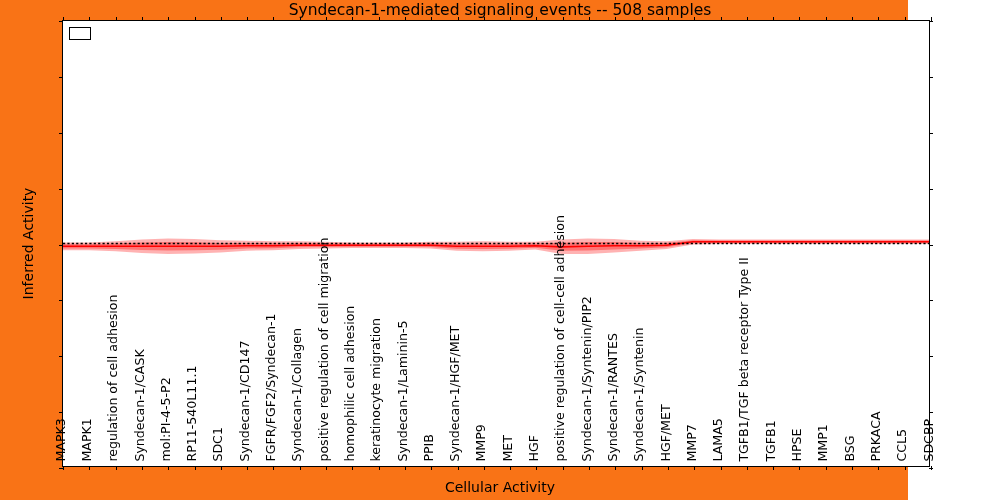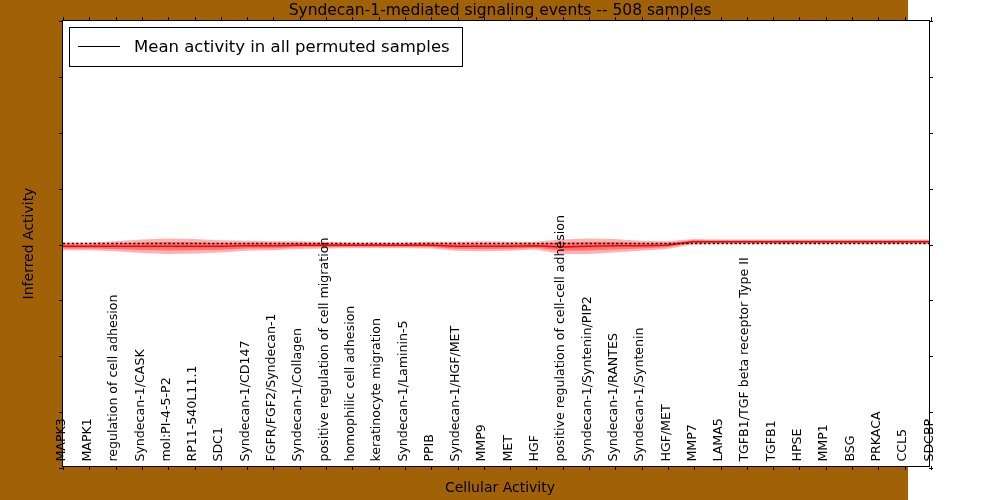--- a/index.html
+++ b/index.html
@@ -12,21 +12,21 @@
     height: 500px;
     overflow: hidden;
     font-family: "DejaVu Sans", sans-serif;
     color: #000000;
   }
 
   #figure {
     position: relative;
     width: 908px;
     height: 500px;
-    background: #a16207;
+    background: #f97316;
   }
 
   
   #chart-title {
     position: absolute;
     left: 0;
     top: 1px;
     width: 1000px;
     text-align: center;
     font-size: 15.5px;
@@ -323,24 +323,20 @@
         <div class="xtick-label" style="left: 714.782px;">TGFB1</div>
         <div class="xtick-label" style="left: 741.085px;">HPSE</div>
         <div class="xtick-label" style="left: 767.388px;">MMP1</div>
         <div class="xtick-label" style="left: 793.691px;">BSG</div>
         <div class="xtick-label" style="left: 819.994px;">PRKACA</div>
         <div class="xtick-label" style="left: 846.297px;">CCL5</div>
         <div class="xtick-label" style="left: 872.6px;">SDCBP</div>
       </div>
 
     <div id="legend">
-      <div class="legend-row">
-        <span class="legend-swatch black"></span>
-        <span class="legend-text">Mean activity in all permuted samples</span>
-      </div>
     </div>
 
   </div>
 
   <div id="ytick-labels">
       <div class="ytick-label" style="top: 467px;">−4</div>
       <div class="ytick-label" style="top: 411.125px;">−3</div>
       <div class="ytick-label" style="top: 355.25px;">−2</div>
       <div class="ytick-label" style="top: 299.375px;">−1</div>
       <div class="ytick-label" style="top: 243.5px;">0</div>

